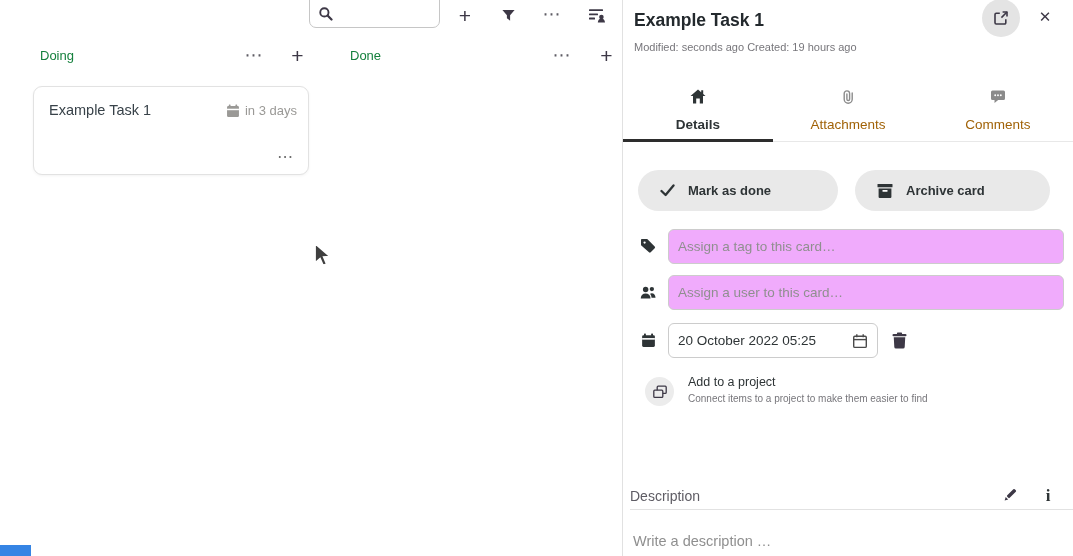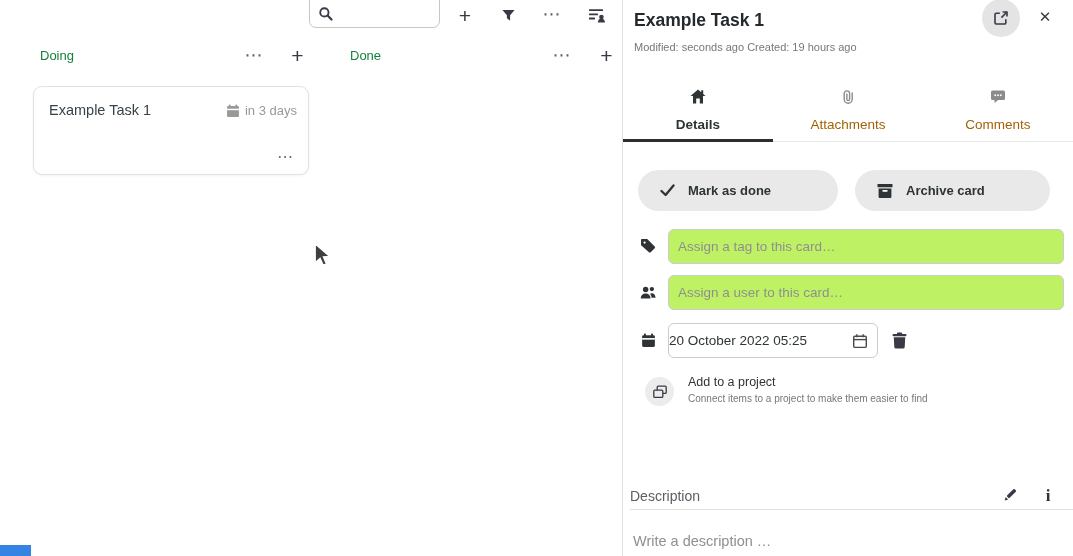--- a/index.html
+++ b/index.html
@@ -30,23 +30,23 @@
   .circle-btn { left:359px; top:-1px; width:38px; height:38px; border-radius:50%; background:#e4e4e4; display:flex; align-items:center; justify-content:center; cursor:pointer; }
   .close-x { left:410px; top:6px; width:24px; height:22px; font-size:15px; color:#3d3846; display:flex; align-items:center; justify-content:center; cursor:pointer; }
   .tabs { left:0; top:84px; width:450px; height:58px; display:flex; border-bottom:1px solid #e8e8e8; }
   .tab { width:150px; position:relative; text-align:center; cursor:pointer; }
   .tab .tab-ico { position:absolute; top:5px; left:0; right:0; display:flex; justify-content:center; }
   .tab .tab-label { position:absolute; top:33px; left:0; right:0; font-size:13.5px; color:#a16207; }
   .tab.active .tab-label { color:#2e3436; font-weight:bold; }
   .tab.active::after { content:""; position:absolute; left:0; right:0; bottom:-1px; height:3px; background:#2d2d2d; }
   .pill-btn { top:170px; height:41px; border-radius:21px; background:#e9e9e9; border:none; display:flex; align-items:center; gap:13px; padding-left:22px; font-size:13px; font-weight:bold; color:#2e3436; cursor:pointer; font-family:inherit; }
   .row-ico { width:16px; display:flex; justify-content:center; }
-  .entry { border:1px solid #ccc; border-radius:6px; background:#bef264; font-size:13.5px; padding-left:9px; outline:none; font-family:inherit; color:#2e3436; }
+  .entry { border:1px solid #ccc; border-radius:6px; background:#f0abfc; font-size:13.5px; padding-left:9px; outline:none; font-family:inherit; color:#2e3436; }
   .entry::placeholder { color:#8f8f8f; opacity:1; }
-  .date-box { left:45px; top:0; width:210px; height:35px; border:1px solid #ccc; border-radius:6px; display:flex; align-items:center; padding-left:0; font-size:13.5px; color:#2e3436; cursor:pointer; }
+  .date-box { left:45px; top:0; width:210px; height:35px; border:1px solid #ccc; border-radius:6px; display:flex; align-items:center; padding-left:9px; font-size:13.5px; color:#2e3436; cursor:pointer; }
   .proj-circle { left:6px; top:3px; width:29px; height:29px; border-radius:50%; background:#ececec; display:flex; align-items:center; justify-content:center; }
   .proj-title { left:49px; top:1px; font-size:12.5px; color:#2e3436; }
   .proj-sub { left:49px; top:19px; font-size:10px; color:#77767b; }
   .desc-label { left:7px; top:2px; font-size:14px; color:#5e5c64; }
   .desc-line { left:7px; top:23px; width:443px; height:1px; background:#e2e2e2; }
   .desc-placeholder { left:10px; top:47px; font-size:14.5px; color:#8f8f8f; }
   .info-i { font-family:"Liberation Serif","DejaVu Serif",serif; font-weight:bold; font-size:17px; color:#2e3436; line-height:1; }
   .divider { left:622px; top:0; width:1px; height:556px; background:#e1e1e1; }
   .accent-corner { left:0; top:545px; width:31px; height:11px; background:#3584e4; }
 </style>

